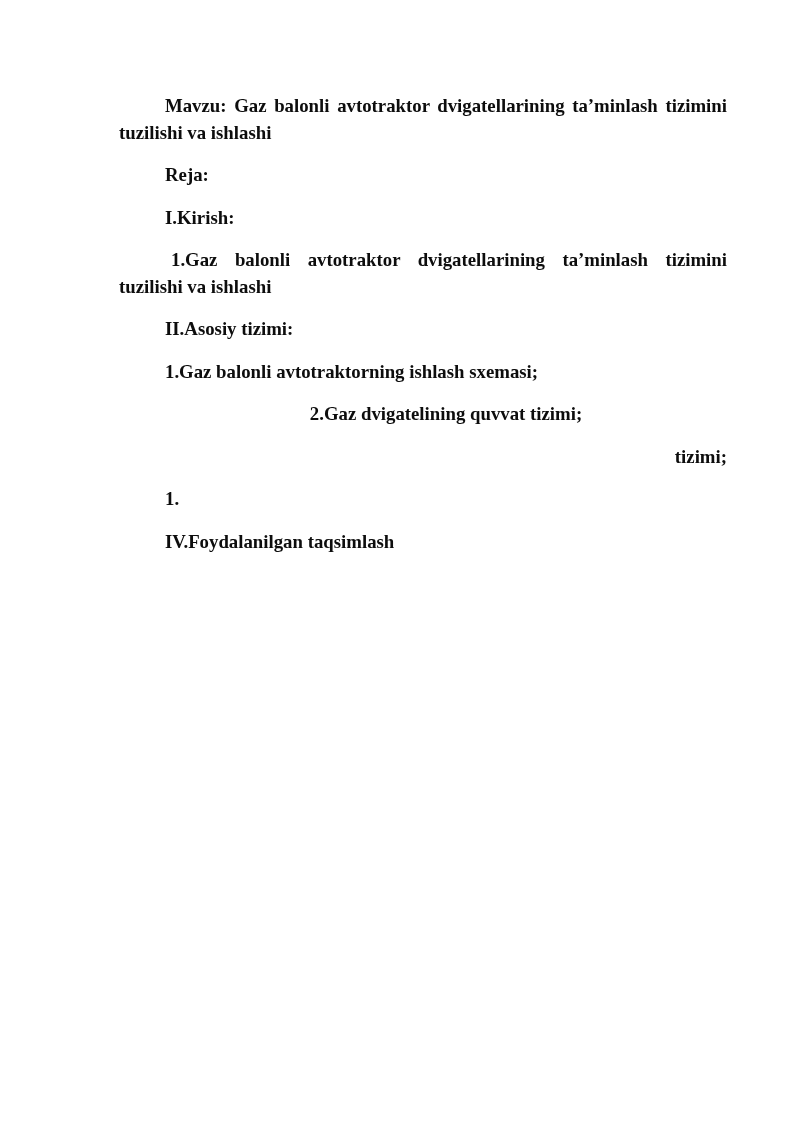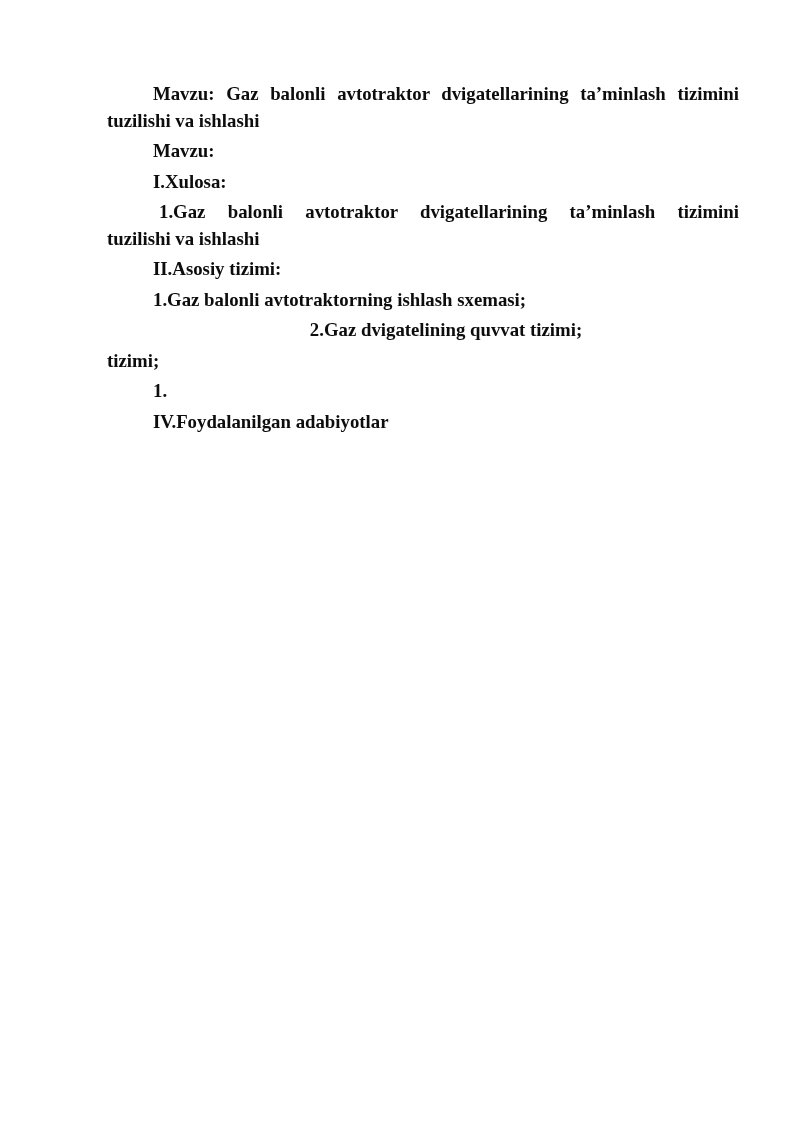--- a/index.html
+++ b/index.html
@@ -21,21 +21,21 @@
     width: 640px;
     font-family: "Liberation Serif", "DejaVu Serif", serif;
     font-weight: 700;
     font-size: 18.8px;
     line-height: 26.5px;
     color: #0d0d0d;
     -webkit-font-smoothing: antialiased;
     hyphens: none;
   }
   .para {
-    margin: 4px;
+    margin: 16px;
     padding: 0;
   }
   .line {
     text-align: left;
     white-space: normal;
   }
   .line.fill {
     text-align: justify;
     text-align-last: justify;
   }
@@ -43,41 +43,41 @@
 </head>
 <body>
 
 <div class="page">
   <div class="doc-content">
       <div class="para">
         <div class="line fill" style="padding-left: 46px;">Mavzu: Gaz balonli avtotraktor dvigatellarining ta’minlash tizimini</div>
         <div class="line" style="padding-left: 0px;">tuzilishi va ishlashi</div>
       </div>
       <div class="para">
-        <div class="line" style="padding-left: 46px;">Mavzu:</div>
+        <div class="line" style="padding-left: 46px;">Reja:</div>
       </div>
       <div class="para">
-        <div class="line" style="padding-left: 46px;">I.Xulosa:</div>
+        <div class="line" style="padding-left: 46px;">I.Kirish:</div>
       </div>
       <div class="para">
         <div class="line fill" style="padding-left: 52px;">1.Gaz balonli avtotraktor dvigatellarining ta’minlash tizimini</div>
         <div class="line" style="padding-left: 0px;">tuzilishi va ishlashi</div>
       </div>
       <div class="para">
         <div class="line" style="padding-left: 46px;">II.Asosiy tizimi:</div>
       </div>
       <div class="para">
         <div class="line" style="padding-left: 46px;">1.Gaz balonli avtotraktorning ishlash sxemasi;</div>
       </div>
       <div class="para">
         <div class="line" style="padding-left: 46px; text-align: center;">2.Gaz dvigatelining quvvat tizimi;</div>
       </div>
       <div class="para">
-        <div class="line" style="padding-left: 0px;">tizimi;</div>
+        <div class="line" style="padding-left: 0px; text-align: right;">tizimi;</div>
       </div>
       <div class="para">
         <div class="line" style="padding-left: 46px;">1.</div>
       </div>
       <div class="para">
-        <div class="line" style="padding-left: 46px;">IV.Foydalanilgan adabiyotlar</div>
+        <div class="line" style="padding-left: 46px;">IV.Foydalanilgan taqsimlash</div>
       </div>
     </div>
 </div>
 
 </body></html>

